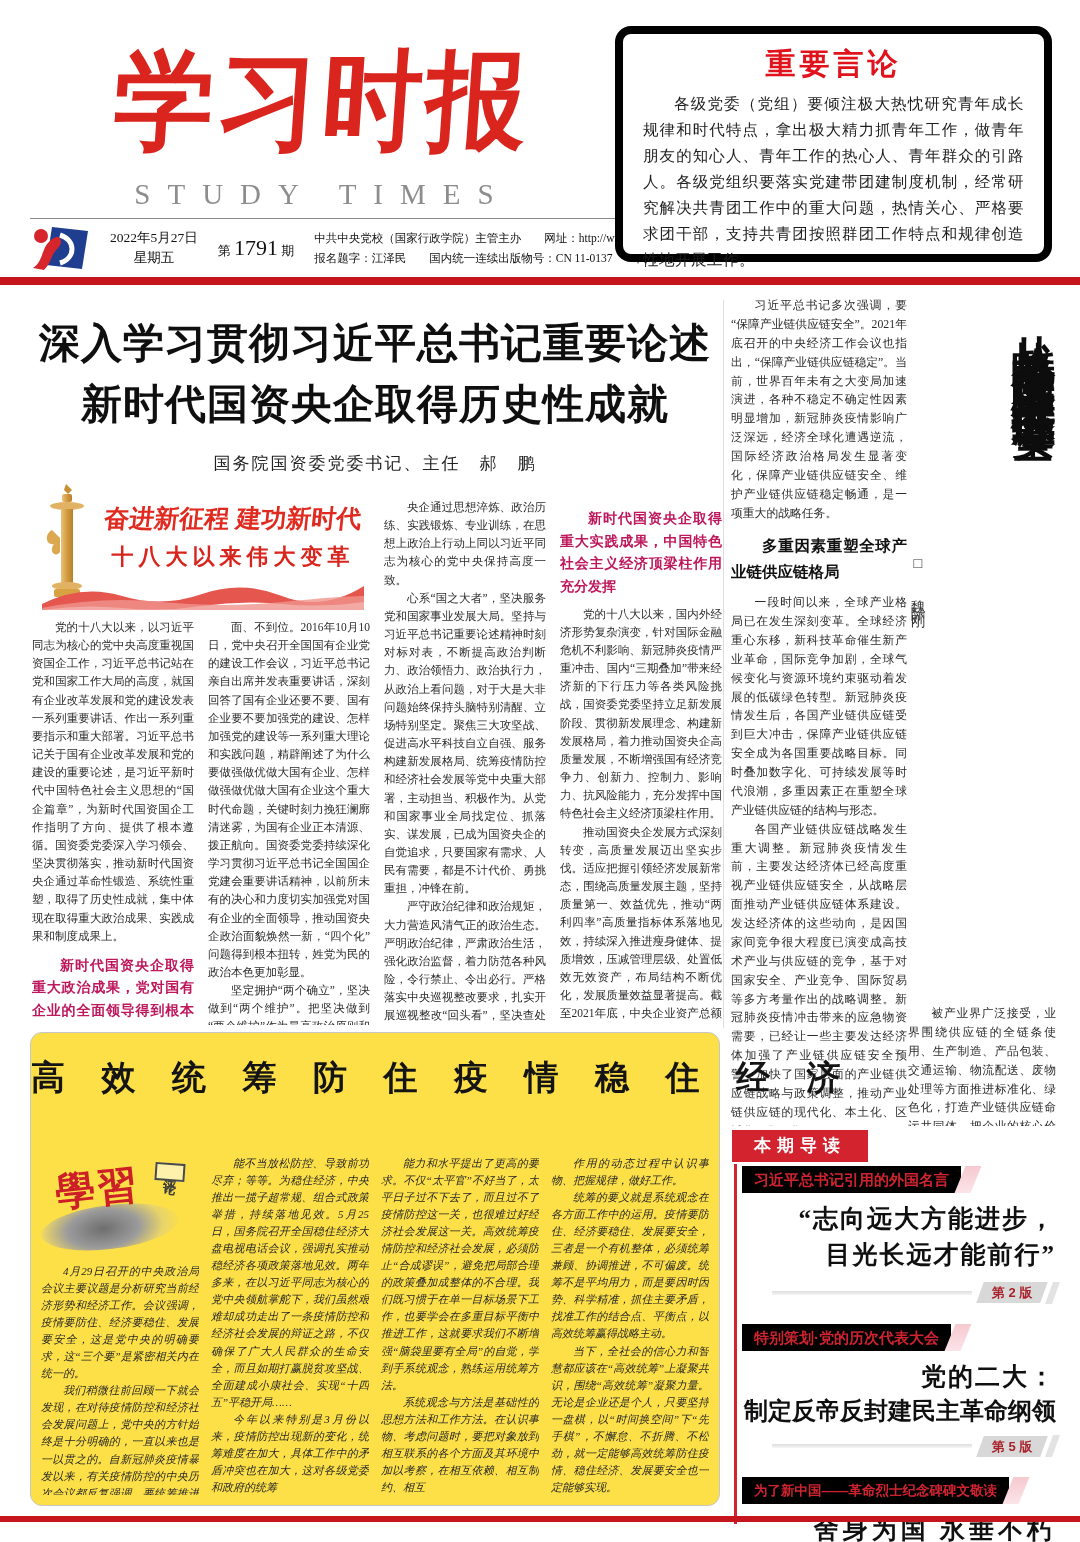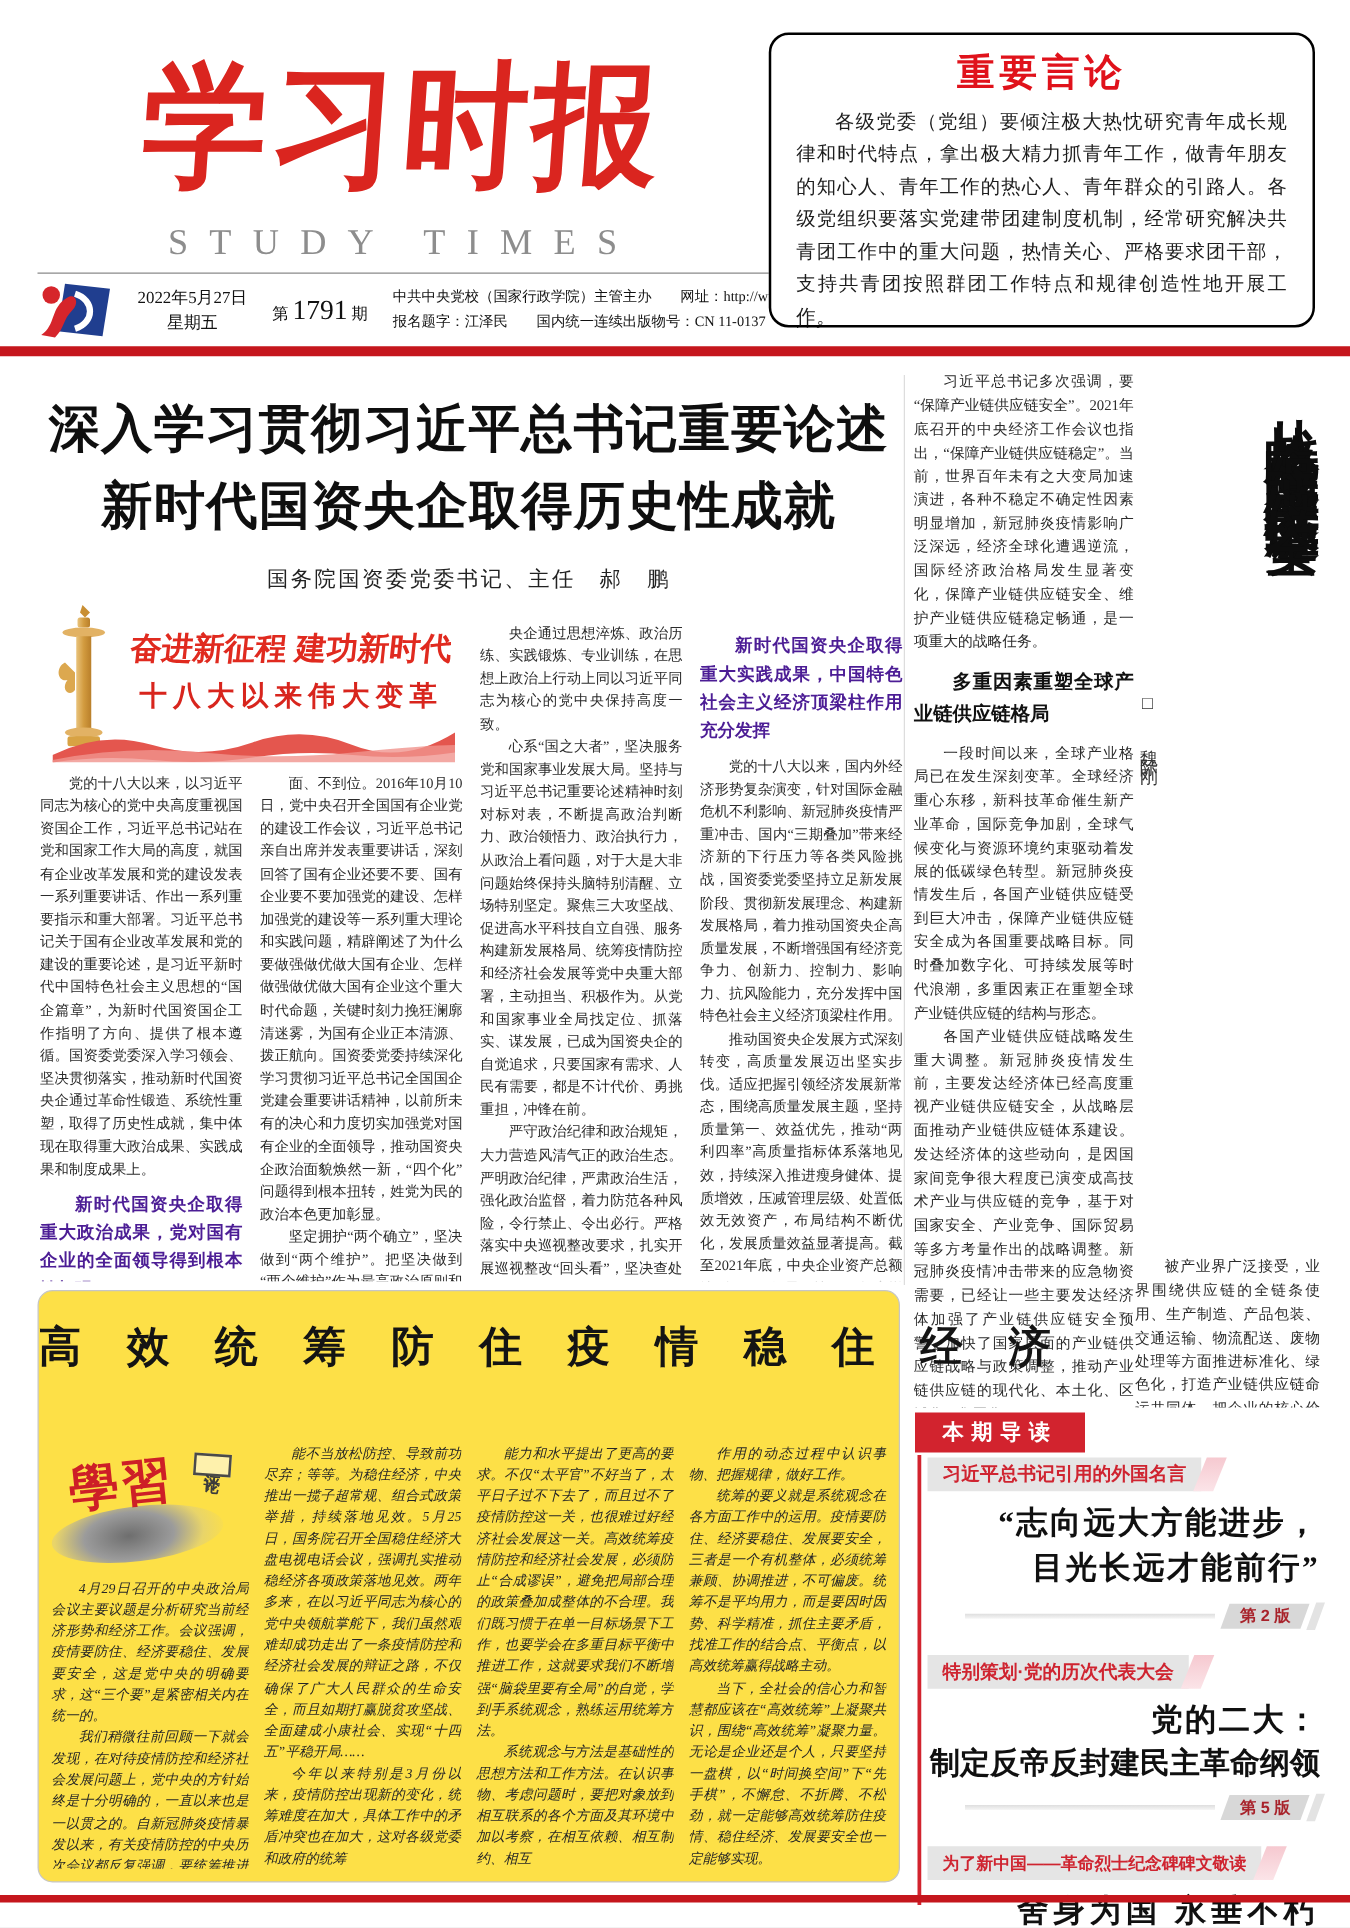--- a/index.html
+++ b/index.html
@@ -25,21 +25,21 @@
   .logo-svg { width:62px; height:48px; flex:0 0 auto; margin-right:8px; }
   .dl-cell { padding:0 10px; text-align:center; }
   .dl-sep { width:1px; height:36px; background:#777; }
   .dl-date { font-size:13.5px; line-height:1.5; color:#111; white-space:nowrap; }
   .dl-issue { font-size:13px; color:#111; white-space:nowrap; }
   .dl-issue b { font-size:22px; font-weight:400; font-family:"Liberation Serif",serif;margin-top:48px; }
   .dl-pub { font-size:11.5px; line-height:1.75; color:#111; text-align:left; white-space:nowrap; }
   
   .remarks {
     position:absolute; left:615px; top:26px; width:437px; height:236px;
-    border:2px solid #000000; border-radius:16px; padding:10px 20px 8px;
+    border:8px solid #000000; border-radius:16px; padding:10px 20px 8px;
     background:#fff;
   }
   .remarks-title {
     text-align:center; color:#e0121b; font-family:"Liberation Sans",sans-serif;
     font-weight:900; font-size:30px; letter-spacing:4px; margin-bottom:6px;
   }
   .remarks-body {
     font-size:15.5px; line-height:1.68; text-align:justify; color:#1d1d1d;
     text-indent:2em; letter-spacing:.5px;
   }
@@ -61,22 +61,22 @@
     font-family:"Liberation Serif",serif; font-weight:700; font-size:22px;
     letter-spacing:5px; color:#d8251d; white-space:nowrap; }
   .banner-waves { position:absolute; left:0px; bottom:-2px; width:322px; height:30px; }
   
   .main-cols { position:absolute; left:32px; top:498px; width:690px; height:527px;
     display:grid; grid-template-columns:repeat(4,1fr); column-gap:14px; }
   .news-col { font-size:11.5px; line-height:1.58; text-align:justify; overflow:hidden; color:#2b2b2b; }
   .pad-banner { padding-top:120px; }
   .news-col p { text-indent:2em; }
   .main-cols .col-subhead {
-    font-family:Liberation Mono, monospace; font-weight:700; font-size:14px;
-    line-height:1.62; margin:9px 0 7px; text-indent:2em; color:#4c1d95; }
+    font-family:Liberation Sans, sans-serif; font-weight:700; font-size:14px;
+    line-height:1.62; margin:9px 0 7px; text-indent:2em; color:#be185d; }
   .v-divider { position:absolute; left:723px; top:300px; width:1px; height:728px; background:#ddd; }
   
   .right-colA { position:absolute; left:731px; top:296px; width:176px; height:830px;
     font-size:11.8px; line-height:1.6; text-align:justify; overflow:hidden; color:#2b2b2b; }
   .right-colA p { text-indent:2em; }
   .right-colA .col-subhead {
     font-family:"Liberation Serif",serif; font-weight:700;
     font-size:15.5px; line-height:1.7; margin:10px 0 8px; text-indent:2em; color:#111; }
   .right-colB { position:absolute; left:908px; top:300px; width:148px; height:826px;
     display:flex; flex-direction:column; }
@@ -114,21 +114,21 @@
   .guide { position:absolute; left:732px; top:1130px; width:324px; height:386px; }
   .guide::before { content:""; position:absolute; left:2px; top:34px; bottom:-8px; width:3px; background:#d2232e; }
   .g-header { display:flex; height:16px; align-items:flex-start;flex-direction:column; }
   .g-bar { width:10px; background:#d2232e; margin-right:7px; }
   .g-label { background:#d2232e; color:#fff; font-family:"Liberation Sans",sans-serif;
     font-weight:700; font-size:17px; line-height:32px; padding:0 22px; letter-spacing:6px; white-space:nowrap; }
   .g-strip { flex:1; margin-left:5px;
     background:linear-gradient(90deg,#efb4bd, #f9e2e6 55%, #fdf4f5);
     clip-path:polygon(10px 0,100% 0,100% 100%,0 100%); }
   .g-item { margin-top:20px; }
-  .kicker { display:inline-block; position:relative; margin-left:10px; background:#e5e5e5;
+  .kicker { display:inline-block; position:relative; margin-left:10px; background:#000000;
     color:#cf2430; font-family:"Liberation Sans",sans-serif; font-weight:700;
     font-size:15px; line-height:25px; padding:1px 12px; white-space:nowrap; }
   .kicker::after { content:""; position:absolute; right:-15px; top:0; width:16px; height:100%;
     background:linear-gradient(#f6c9d0,#fbe4e8); transform:skewX(-22deg); }
   .g-title { text-align:right; font-family:"Liberation Serif",serif; font-weight:900; color:#101010; }
   .g-t-big { font-size:25px; line-height:1.45; letter-spacing:2px; margin-top:8px; white-space:nowrap; }
   .page-row { display:flex; align-items:center; margin-top:8px; padding-left:40px; }
   .page-row::before { content:""; flex:1; height:4px;
     background:linear-gradient(180deg,#dedede,#f6f6f6); margin-right:8px; }
   .page-chip { display:inline-block; background:#d8d8d8; transform:skewX(-20deg); padding:1px 12px; }

